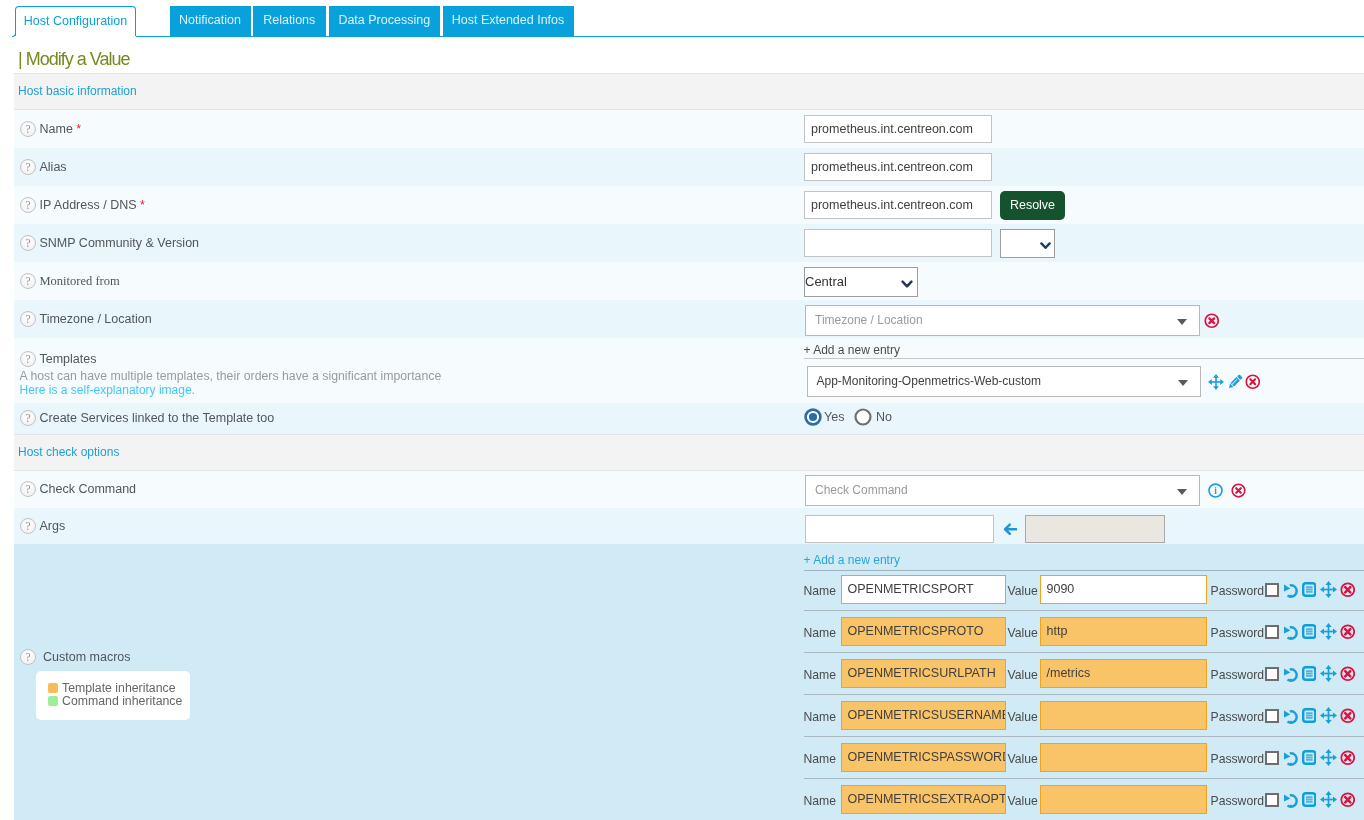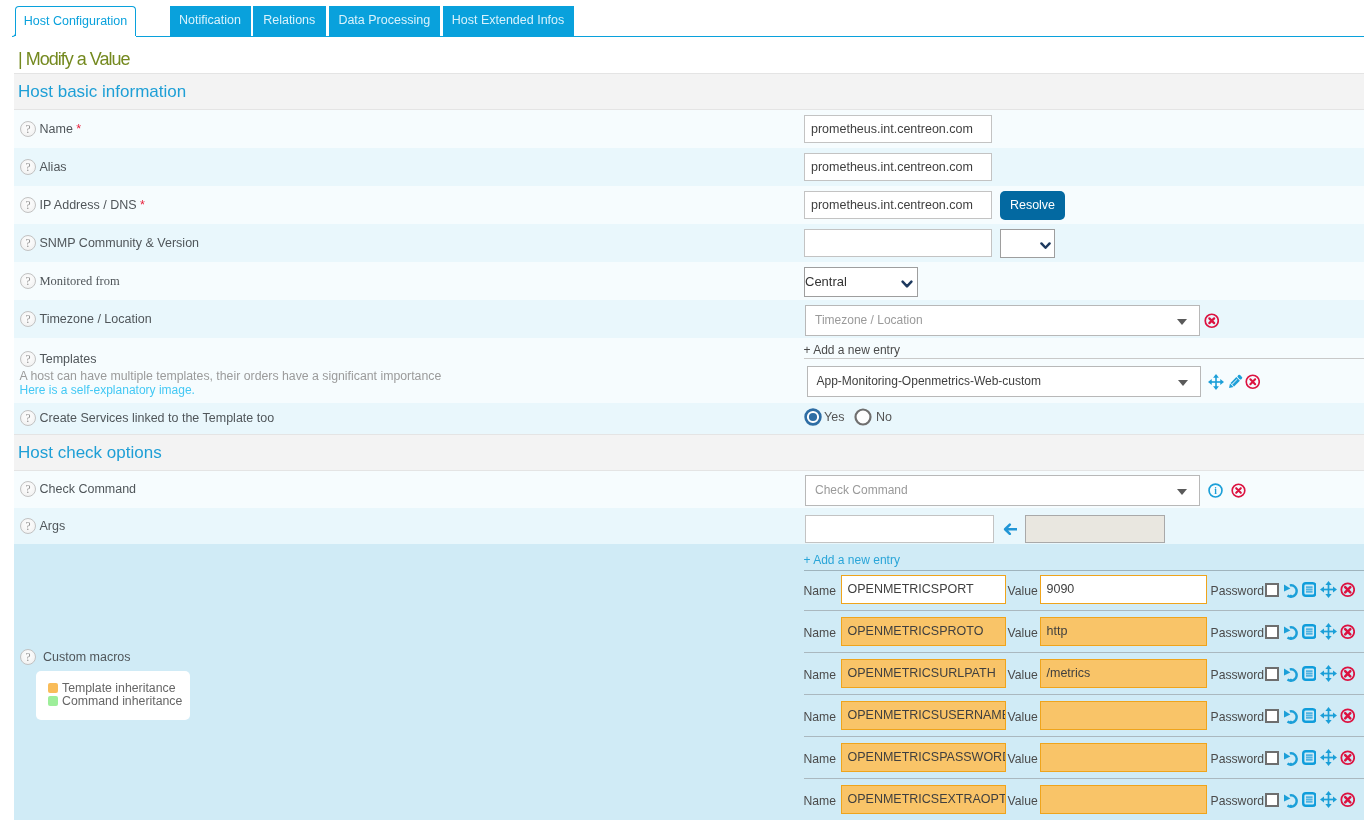--- a/index.html
+++ b/index.html
@@ -7,40 +7,40 @@
 #page { position:relative; width:1364px; height:820px; overflow:hidden; background:#fff; font-size:12.5px; color:#4e4e4e; }
 .abs { position:absolute; }
 
 
 .tab { position:absolute; top:6px; height:30px; line-height:29px; text-align:center; font-size:12.5px; }
 .tab.on { background:#fff; border:1px solid #09a1dc; border-bottom:none; border-radius:4px 4px 0 0; color:#09a1dc; z-index:2; }
 .tab.off { background:#09a1dc; color:#d8f2fc;margin-left:30px; }
 #tabline { position:absolute; top:36px; height:1.4px; background:#09a1dc; }
 
 
-.band { position:absolute; left:14px; right:0; height:37px; background:#f3f3f3; border-top:1px solid #e4e4e4; border-bottom:1px solid #e4e4e4; color:#1e9fd6; font-size:17px; line-height:35px; padding-left:4px; }
+.band { position:absolute; left:14px; right:0; height:37px; background:#f3f3f3; border-top:1px solid #e4e4e4; border-bottom:1px solid #e4e4e4; color:#1e9fd6; font-size:12px; line-height:35px; padding-left:4px; }
 
 
 .row { position:absolute; left:14px; right:0; }
 .r-light { background:#f6fcfe; }
 .r-dark  { background:#e9f7fc; }
 
 .qi { position:absolute; left:6px; width:16px; height:16px; border:1px solid #c2c2c2; border-radius:50%; background:radial-gradient(circle at 50% 40%, #fafafa 30%, #eeeeee); color:#8e8e8e; font-size:11.5px; font-family:"Liberation Serif", serif; line-height:14.5px; text-align:center; }
 .lbl { position:absolute; left:25.5px; color:#50565a; font-size:12.5px; white-space:nowrap; }
 .req { color:#e8203c; }
 
 .inp { position:absolute; height:28px; background:#fff; border:1px solid #c3c3c3; font-size:12.5px; color:#3f3f3f; padding:0 6px; line-height:26px; white-space:nowrap; overflow:hidden; }
 
 .combo { position:absolute; height:31px; background:#fff; border:1px solid #b8b8b8; font-size:12px; line-height:29px; padding-left:9px; color:#3f3f3f; }
 .combo .tri { position:absolute; right:12px; top:13px; width:0; height:0; border-left:5px solid transparent; border-right:5px solid transparent; border-top:6px solid #5a5a5a; }
 .ph { color:#9a9a9a; }
 
 .sel { position:absolute; background:#fff; border:1px solid #9e9e9e; }
 
-.btn-teal { position:absolute; background:#0369a1; color:#fff; border-radius:5px; font-size:12.5px; text-align:center; }
+.btn-teal { position:absolute; background:#14532d; color:#fff; border-radius:5px; font-size:12.5px; text-align:center; }
 
 svg.ic { position:absolute; display:block; }
 </style>
 </head>
 <body>
 <div id="page">
 
   <div class="tab on" style="left:15px;  width:121px;">Host Configuration</div>
   <div class="tab off" style="left:139.5px; width:81px;">Notification</div>
   <div class="tab off" style="left:223px; width:72.5px;">Relations</div>

